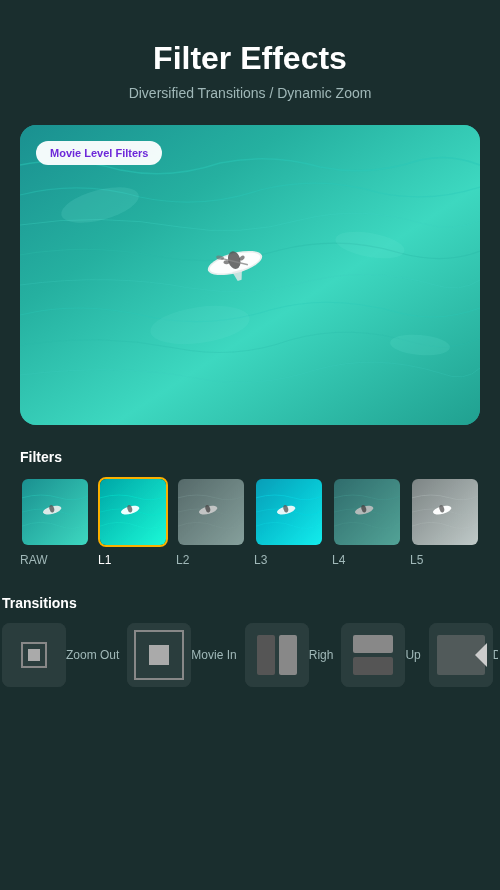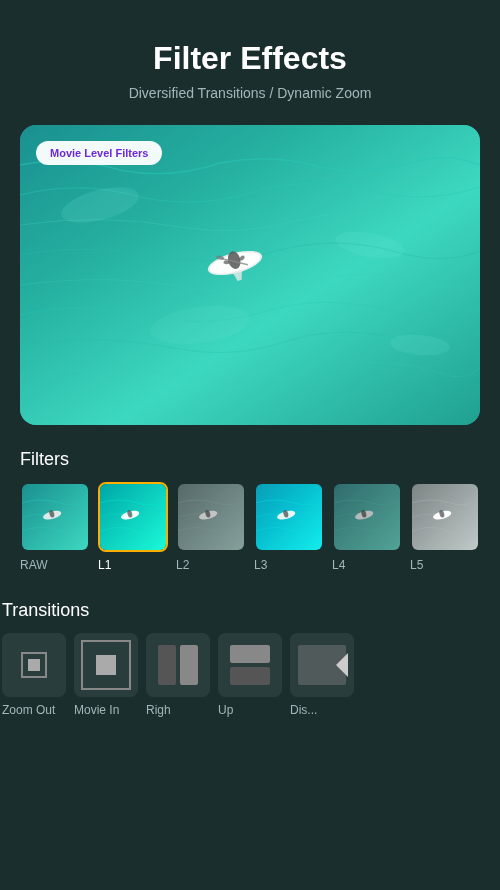--- a/index.html
+++ b/index.html
@@ -71,22 +71,22 @@
       font-size: 11px;
       font-weight: 600;
     }
 
     .filters-section {
       width: 460px;
       margin-bottom: 20px;
     }
 
     .section-title {
-      font-size: 18px;
-      font-weight: 400;
+      font-size: 14px;
+      font-weight: 700;
       color: #ffffff;
       margin-bottom: 12px;
     }
 
     .filter-scroll {
       display: flex;
       gap: 8px;
       overflow-x: auto;
       padding-bottom: 8px;
     }
@@ -137,23 +137,22 @@
       display: flex;
       gap: 8px;
       overflow-x: auto;
       padding-bottom: 8px;
     }
 
     .transition-scroll::-webkit-scrollbar { display: none; }
 
     .transition-item {
       display: flex;
-      flex-direction: column;
-      align-items: flex-start;
-      gap: 6px;
+      flex-direction: row;
+      align-items: center;
       flex-shrink: 0;
       cursor: pointer;
     }
 
     .transition-thumb {
       width: 64px;
       height: 64px;
       border-radius: 8px;
       background: #2a3d3d;
       display: flex;

